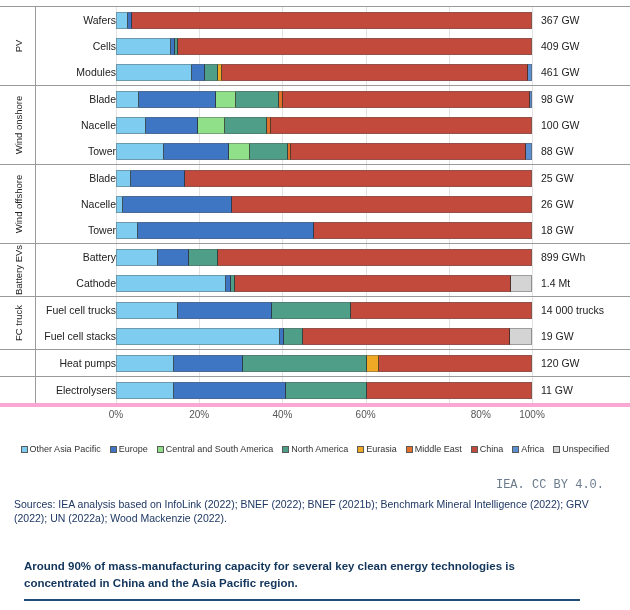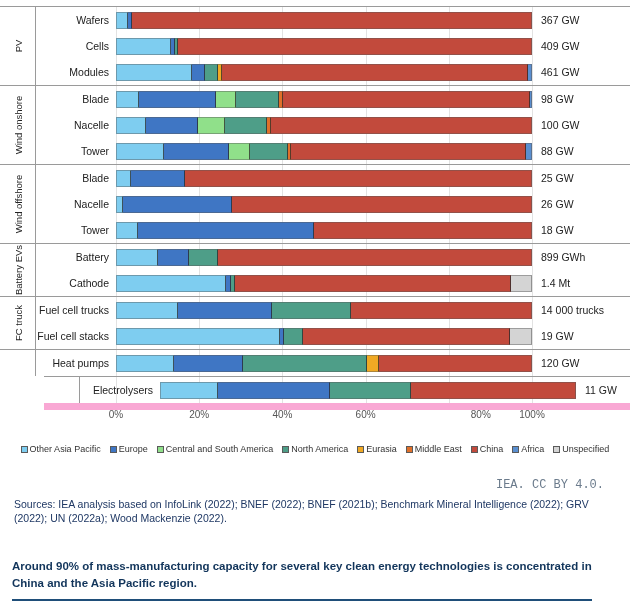--- a/index.html
+++ b/index.html
@@ -24,21 +24,21 @@
     position:absolute;
     left:0; top:6px;
     width:630px;
   }
 
   .group {
     display:flex;
     align-items:stretch;
     border-top:1px solid #9a9a9a;
   }
-  .group.last { border-bottom:7px solid #f9a8d4;margin-left:44px; }
+  .group.last { border-bottom:4px solid #f9a8d4; }
 
   .group-label {
     width:36px;
     min-width:36px;
     border-right:1px solid #9a9a9a;
     position:relative;
   }
   .group-label span {
     position:absolute;
     left:50%; top:50%;
@@ -51,21 +51,20 @@
 
   .row {
     display:flex;
     align-items:center;
     height:26px;
   }
   .row-label {
     width:80px;
     min-width:80px;
     text-align:right;
-    padding-right:7px;
     font-size:10.5px;
     color:#222;
     white-space:nowrap;
   }
   .bar-cell {
     position:relative;
     width:416px;
     min-width:416px;
     height:26px;
     display:flex;
@@ -168,21 +167,21 @@
   .note {
     font-size:10.5px;
     color:#1f3864;
     margin-bottom:5px;
     line-height:1.35;
   }
   #banner {
     position:absolute;
     left:0; top:558px;
     width:604px;
-    padding:0 12px;
+    padding:0 24px;
   }
   #banner .headline {
     font-size:11.5px;
     font-weight:bold;
     color:#12355b;
     line-height:1.45;
   }
   #banner .rule {
     margin-top:8px;
     height:2px;

